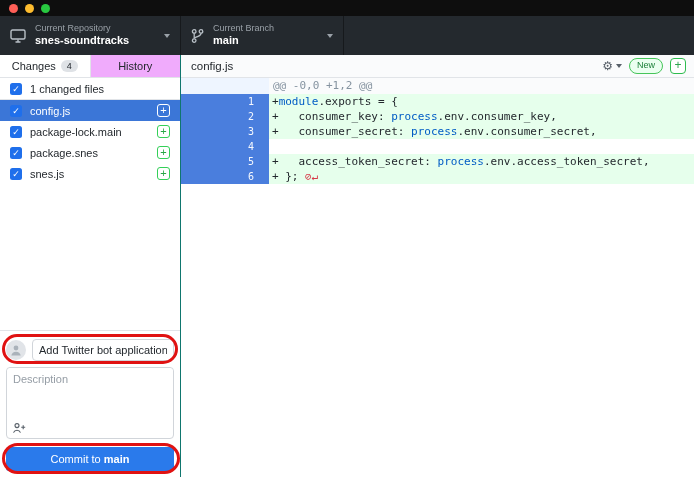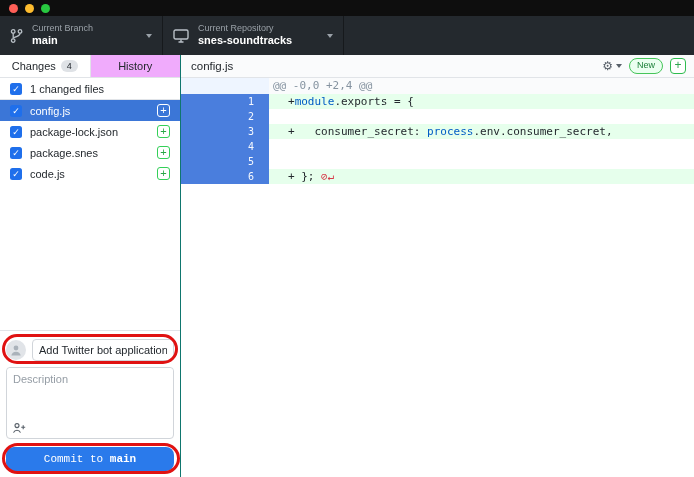--- a/index.html
+++ b/index.html
@@ -50,41 +50,41 @@
 
   
   .commit-area{flex:0 0 auto;border-top:1px solid #e1e4e8;padding:8px 6px 6px;background:#fff}
   .summary-row{display:flex;align-items:center;gap:6px}
   .avatar{width:20px;height:20px;border-radius:50%;background:#e1e4e8;flex:0 0 auto;display:flex;align-items:center;justify-content:center}
   .summary-input{flex:1;height:22px;border:1px solid #d1d5da;border-radius:4px;font-family:"Liberation Sans",sans-serif;font-size:11px;padding:0 6px;color:#24292e;min-width:0}
   .desc-box{margin-top:6px;border:1px solid #d1d5da;border-radius:4px;height:72px;display:flex;flex-direction:column}
   .desc-box textarea{flex:1;border:none;outline:none;resize:none;font-family:Liberation Sans, sans-serif;font-size:11px;padding:5px 6px;color:#24292e;border-radius:4px}
   .desc-box textarea::placeholder{color:#959da5}
   .coauthor-row{height:18px;display:flex;align-items:center;padding:0 5px 3px}
-  .commit-btn{margin-top:8px;width:100%;height:24px;background:#2a7aeb;border:none;border-radius:8px;color:#fff;font-family:Liberation Mono, monospace;font-size:11px;cursor:pointer}
+  .commit-btn{margin-top:8px;width:100%;height:24px;background:#2a7aeb;border:none;border-radius:3px;color:#fff;font-family:Liberation Sans, sans-serif;font-size:11px;cursor:pointer}
   .commit-btn b{font-weight:bold}
 
   
   .diff-header{height:23px;background:#fafbfc;border-bottom:1px solid #e1e4e8;display:flex;align-items:center;padding:0 8px;flex:0 0 auto}
   .diff-title{font-size:11.5px;color:#24292e;margin-left:2px}
   .dh-right{margin-left:auto;display:flex;align-items:center;gap:7px}
   .gear-btn{display:flex;align-items:center;gap:3px;cursor:pointer}
   .gear-glyph{font-size:12px;color:#586069;line-height:1}
   .gear-btn .chev-down{border-top-color:#586069;margin-left:0}
   .new-badge{font-size:9px;color:#1a7f37;background:#ebfff0;border:1px solid #46c55a;border-radius:9px;padding:1px 7px;line-height:1.3}
   .plus-btn{width:16px;height:16px;border:1.5px solid #2ebc4f;border-radius:4px;background:#fff;color:#2da44e;font-size:12px;line-height:12px;text-align:center;cursor:pointer}
 
   
   .diff-body{flex:1;background:#fff;font-family:"DejaVu Sans Mono",monospace;font-size:11px;min-height:0}
   .hunk{display:flex;height:16px;line-height:16px}
   .hunk-gutter{width:88px;background:#eef5ff;flex:0 0 auto}
   .hunk-text{flex:1;background:#fafbfc;color:#8593a0;padding-left:4px;white-space:pre}
   .dline{display:flex;height:15px;line-height:15px}
   .gutter{width:88px;background:#4a7edd;color:rgba(255,255,255,.95);text-align:right;padding-right:15px;font-size:10px;flex:0 0 auto;cursor:pointer}
-  .code{flex:1;background:#e6ffec;white-space:pre;color:#24292e;padding-left:19px;overflow:hidden}
+  .code{flex:1;background:#e6ffec;white-space:pre;color:#24292e;padding-left:3px;overflow:hidden}
   .code .b{color:#005cc5}
   .code .r{color:#d73a49}
 
   
   .annotation{position:absolute;border:3px solid #e01212;border-radius:16px;pointer-events:none;z-index:10}
   .a-summary{left:2px;top:334px;width:176px;height:30px}
   .a-commit{left:2px;top:443px;width:178px;height:31px}
 
   svg{display:block}
 </style>
@@ -93,50 +93,50 @@
 
 <div class="app">
 
   <div class="titlebar">
     <span class="light close"></span>
     <span class="light min"></span>
     <span class="light max"></span>
   </div>
 
   <div class="toolbar">
+    <div class="tb-section tb-repo">
+      <span class="tb-icon">
+        <svg width="16" height="14" viewBox="0 0 16 14">
+            <rect x="1" y="1" width="14" height="9" rx="1.5" fill="none" stroke="#b9c0c7" stroke-width="1.4"></rect>
+            <path d="M5.5 13h5M8 10.5v2.5" fill="none" stroke="#b9c0c7" stroke-width="1.4"></path>
+          </svg>
+      </span>
+      <span class="tb-text">
+        <div class="tb-lbl">Current Repository</div>
+        <div class="tb-val">snes-soundtracks</div>
+      </span>
+      <span class="chev-down"></span>
+    </div>
+
     <div class="tb-section tb-branch">
       <span class="tb-icon">
         <svg width="13" height="16" viewBox="0 0 13 16">
             <circle cx="3.2" cy="3.4" r="1.8" fill="none" stroke="#b9c0c7" stroke-width="1.3"></circle>
             <circle cx="3.2" cy="12.6" r="1.8" fill="none" stroke="#b9c0c7" stroke-width="1.3"></circle>
             <circle cx="10" cy="3.4" r="1.8" fill="none" stroke="#b9c0c7" stroke-width="1.3"></circle>
             <path d="M3.2 5.2v5.6M10 5.2c0 3.2-3.4 3-6 4.6" fill="none" stroke="#b9c0c7" stroke-width="1.3"></path>
           </svg>
       </span>
       <span class="tb-text">
         <div class="tb-lbl">Current Branch</div>
         <div class="tb-val">main</div>
       </span>
       <span class="chev-down"></span>
     </div>
 
-    <div class="tb-section tb-repo">
-      <span class="tb-icon">
-        <svg width="16" height="14" viewBox="0 0 16 14">
-            <rect x="1" y="1" width="14" height="9" rx="1.5" fill="none" stroke="#b9c0c7" stroke-width="1.4"></rect>
-            <path d="M5.5 13h5M8 10.5v2.5" fill="none" stroke="#b9c0c7" stroke-width="1.4"></path>
-          </svg>
-      </span>
-      <span class="tb-text">
-        <div class="tb-lbl">Current Repository</div>
-        <div class="tb-val">snes-soundtracks</div>
-      </span>
-      <span class="chev-down"></span>
-    </div>
-
 
     <div class="tb-fill"></div>
   </div>
 
   <div class="content">
 
     <div class="sidebar">
       <div class="tabs">
         <div class="tab active">
           <span>Changes</span>
@@ -153,31 +153,31 @@
       </div>
 
       <div class="file-list">
           <div class="file-row selected">
             <span class="checkbox">✓</span>
             <span class="fname">config.js</span>
             <span class="status-plus">+</span>
           </div>
           <div class="file-row">
             <span class="checkbox">✓</span>
-            <span class="fname">package-lock.json</span>
+            <span class="fname">package-lock.main</span>
             <span class="status-plus">+</span>
           </div>
           <div class="file-row">
             <span class="checkbox">✓</span>
             <span class="fname">package.snes</span>
             <span class="status-plus">+</span>
           </div>
           <div class="file-row">
             <span class="checkbox">✓</span>
-            <span class="fname">code.js</span>
+            <span class="fname">snes.js</span>
             <span class="status-plus">+</span>
           </div>
         </div>
 
       <div class="commit-area">
         <div class="summary-row">
           <span class="avatar">
             <svg width="14" height="14" viewBox="0 0 14 14">
                 <circle cx="7" cy="5" r="2.4" fill="#aab2ba"></circle>
                 <path d="M2.3 12.6a4.8 4.8 0 0 1 9.4 0z" fill="#aab2ba"></path>
@@ -209,39 +209,41 @@
             <span class="gear-glyph">⚙</span>
             <span class="chev-down"></span>
           </span>
           <span class="new-badge">New</span>
           <span class="plus-btn">+</span>
         </span>
       </div>
       <div class="diff-body">
         <div class="hunk">
           <div class="hunk-gutter"></div>
-          <div class="hunk-text">@@ -0,0 +2,4 @@</div>
+          <div class="hunk-text">@@ -0,0 +1,2 @@</div>
         </div>
         <div>
             <div class="dline">
               <div class="gutter">1</div>
               <div class="code"><span>+</span><span class="b">module</span><span>.exports = {</span></div>
             </div>
             <div class="dline">
               <div class="gutter">2</div>
+              <div class="code"><span>+   consumer_key: </span><span class="b">process</span><span>.env.consumer_key,</span></div>
             </div>
             <div class="dline">
               <div class="gutter">3</div>
               <div class="code"><span>+   consumer_secret: </span><span class="b">process</span><span>.env.consumer_secret,</span></div>
             </div>
             <div class="dline">
               <div class="gutter">4</div>
             </div>
             <div class="dline">
               <div class="gutter">5</div>
+              <div class="code"><span>+   access_token_secret: </span><span class="b">process</span><span>.env.access_token_secret,</span></div>
             </div>
             <div class="dline">
               <div class="gutter">6</div>
               <div class="code"><span>+ };</span><span class="r"> ⊘↵</span></div>
             </div>
           </div>
       </div>
     </div>
   </div>
 

